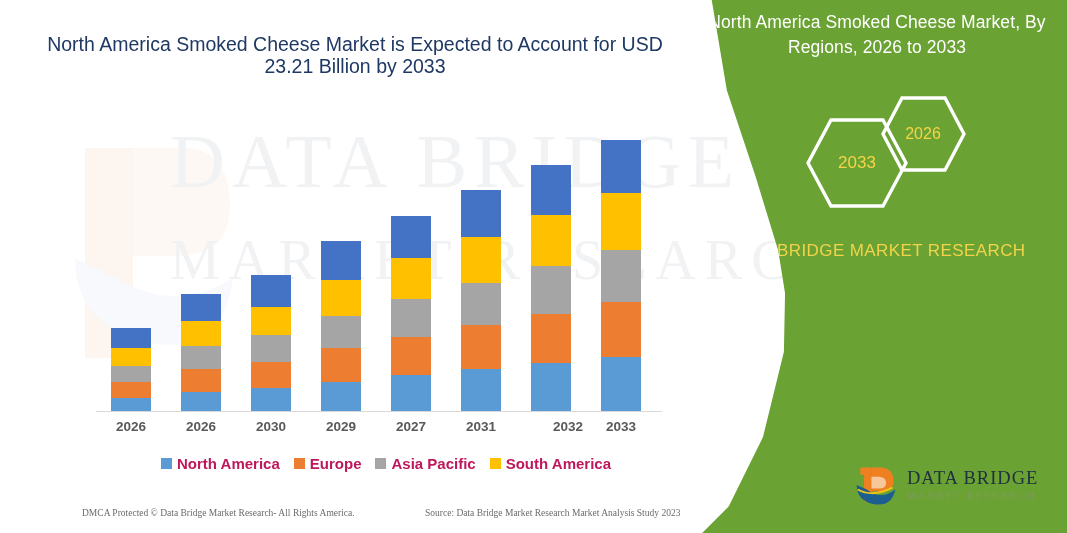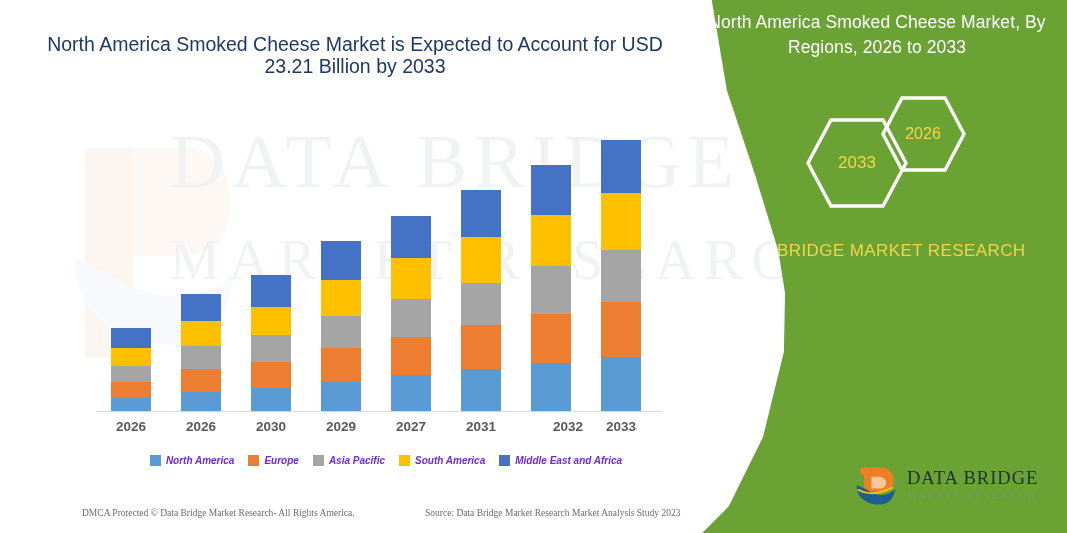--- a/index.html
+++ b/index.html
@@ -117,21 +117,21 @@
   }
 
   
   #legend{
     position:absolute; top:455px; left:96px; width:580px;
     display:flex; justify-content:center; align-items:center;
     gap:14px; z-index:2;
   }
   .legend-item{ display:flex; align-items:center; gap:5px; }
   .legend-swatch{ width:11px; height:11px; display:block; }
-  .legend-label{ font-size:10px; font-weight:bold; color:#6d28d9; white-space:nowrap;font-style:italic; }
+  .legend-label{ font-size:15px; font-weight:bold; color:#be185d; white-space:nowrap; }
 
   
   #footer{
     position:absolute; top:508px; left:0; width:710px;
     display:flex; z-index:2;
     font-family:"Liberation Serif", serif;
     font-size:9.5px; color:#6b6b6b;
   }
   #footer-left{ position:absolute; left:82px; white-space:nowrap; }
   #footer-right{ position:absolute; left:425px; white-space:nowrap; }
@@ -232,24 +232,20 @@
         <span class="legend-swatch" style="background: rgb(237, 125, 49);"></span>
         <span class="legend-label">Europe</span>
       </div>
       <div class="legend-item">
         <span class="legend-swatch" style="background: rgb(165, 165, 165);"></span>
         <span class="legend-label">Asia Pacific</span>
       </div>
       <div class="legend-item">
         <span class="legend-swatch" style="background: rgb(255, 192, 0);"></span>
         <span class="legend-label">South America</span>
-      </div>
-      <div class="legend-item">
-        <span class="legend-swatch" style="background: rgb(68, 114, 196);"></span>
-        <span class="legend-label">Middle East and Africa</span>
       </div>
     </div>
 
   <div id="footer">
     <div id="footer-left">DMCA Protected © Data Bridge Market Research-  All Rights America.</div>
     <div id="footer-right">Source: Data Bridge Market Research  Market Analysis Study 2023</div>
   </div>
 </div>
 
 <div id="green-panel">

